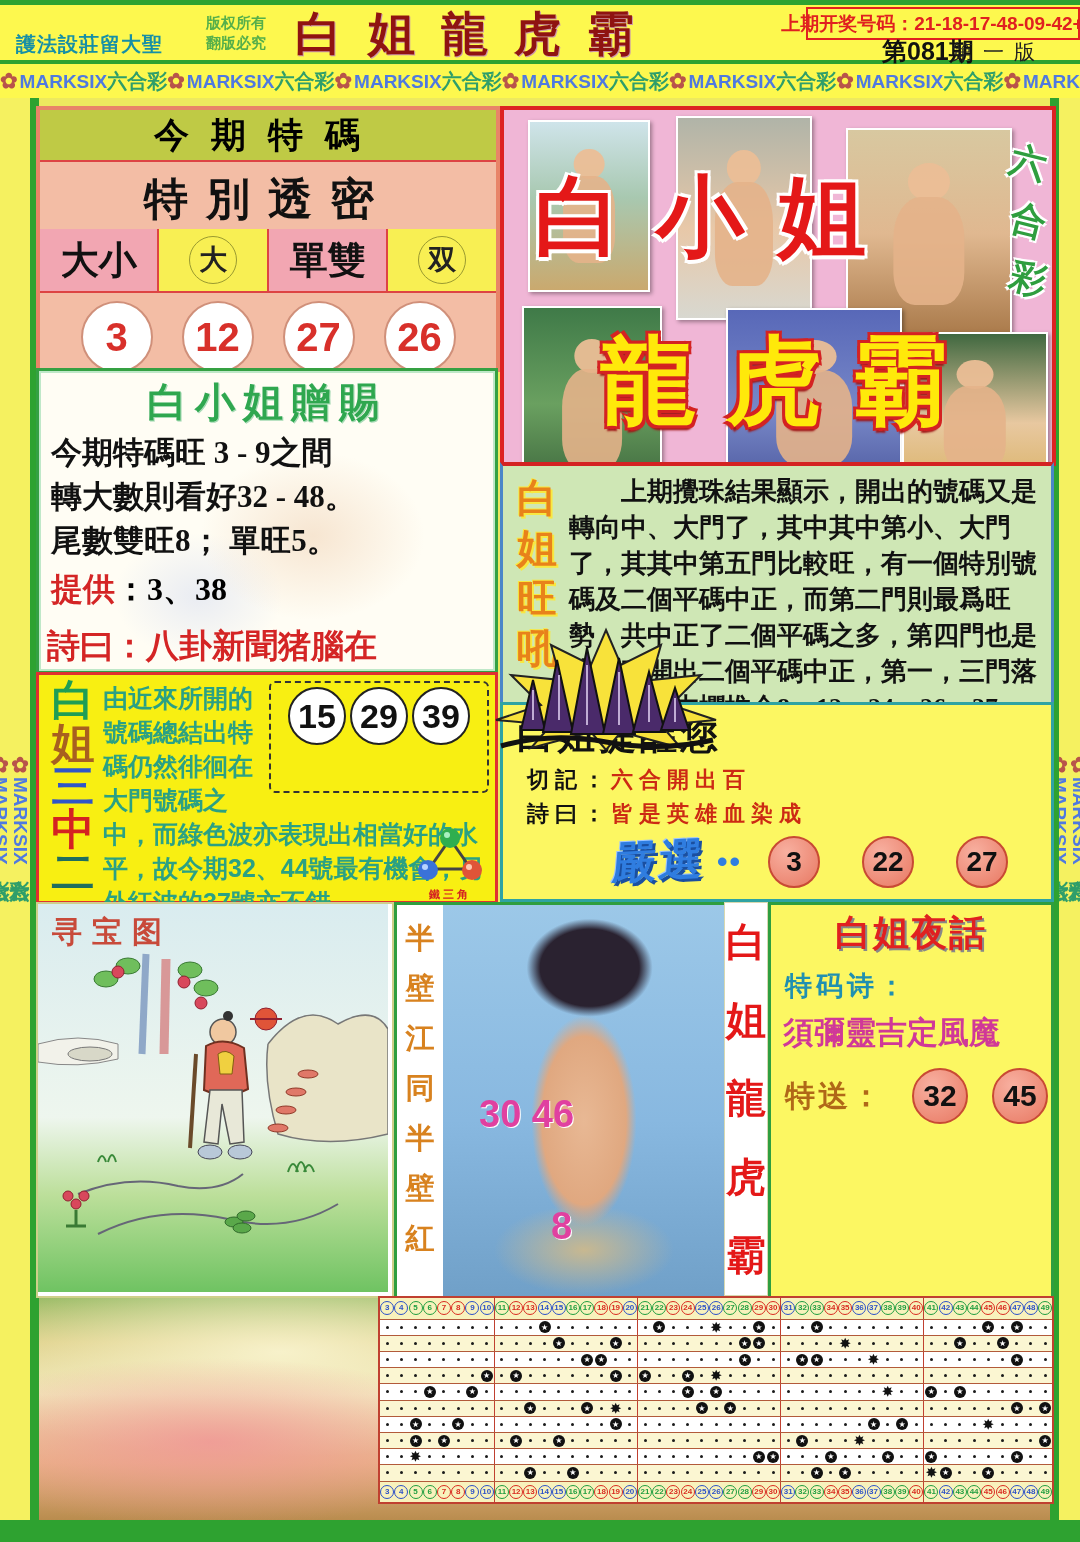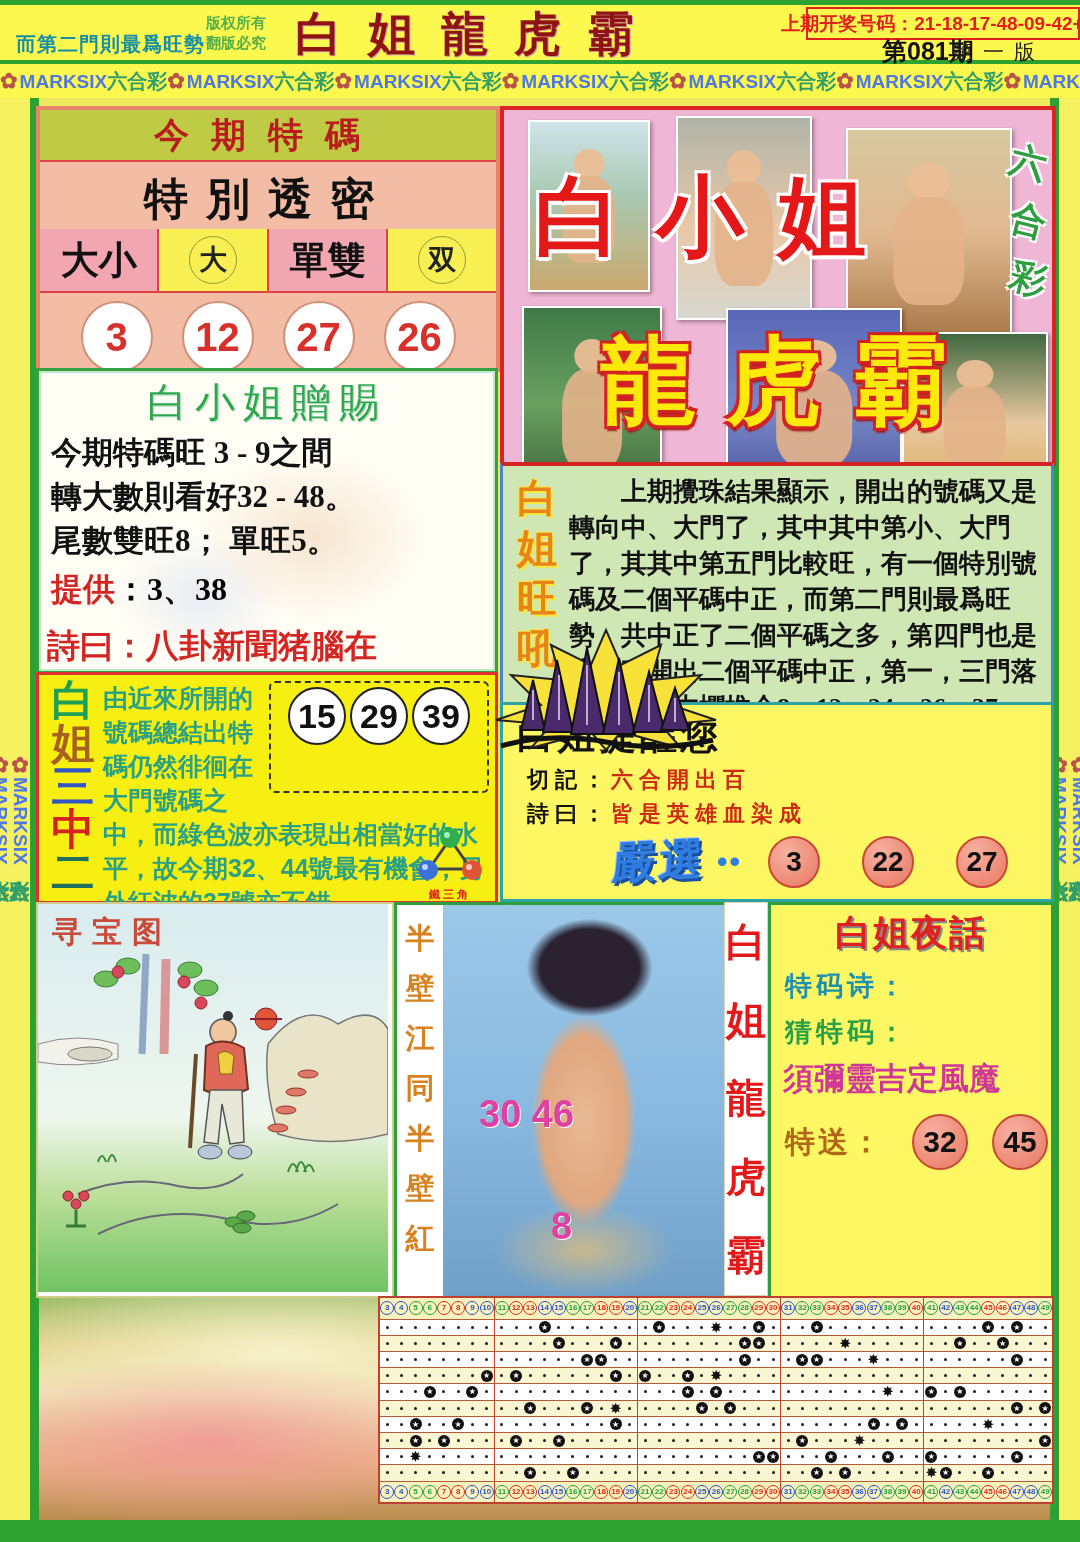--- a/index.html
+++ b/index.html
@@ -30,37 +30,37 @@
   
   #contentbg{left:30px;top:98px;width:1020px;height:1194px;background:#ede95f;}
   #bottom零{left:30px;top:1292px;width:1020px;height:228px;
      background:
        radial-gradient(ellipse 420px 120px at 180px 150px, rgba(240,150,150,.85), rgba(240,150,150,0) 70%),
        radial-gradient(ellipse 500px 140px at 250px 60px, rgba(250,245,210,.9), rgba(250,245,210,0) 75%),
        linear-gradient(180deg,#7fae4e 0%,#d8c878 22%,#efe6b4 45%,#e8b684 75%,#b98c4e 100%);}
   
   #specialbox{left:36px;top:106px;width:456px;height:258px;border:4px solid #e88468;background:#f3bda5;}
   #special-title{height:50px;background:#bfca45;border-bottom:2px solid #d44;display:flex;align-items:center;justify-content:center;
-      font-size:35px;font-weight:bold;color:#b91c1c;letter-spacing:22px;font-family:"Liberation Serif",serif;}
+      font-size:35px;font-weight:bold;color:#000000;letter-spacing:22px;font-family:"Liberation Serif",serif;}
   #special-row{height:62px;display:flex;border-bottom:2px solid #d44;}
   .sp-cell{display:flex;align-items:center;justify-content:center;font-weight:bold;}
   .sp-label{width:118px;background:#f2a6b2;font-size:38px;color:#111;border-right:2px solid #d44;}
   .sp-val{width:108px;background:#f8ef53;border-right:2px solid #d44;}
   .sp-val:last-child{border-right:none;}
   .sp-circle{width:46px;height:46px;border:1.5px solid #9a9a30;border-radius:50%;display:flex;align-items:center;justify-content:center;
       font-size:28px;color:#222;font-family:"Liberation Serif",serif;}
   #special-sub{margin-top:8px;text-align:center;font-size:44px;font-weight:bold;color:#111;letter-spacing:18px;font-family:"Liberation Serif",serif;}
   #special-circles{display:flex;justify-content:space-around;padding:8px 26px 0 26px;}
   .white-ball{width:68px;height:68px;background:#fff;border:2px solid #d0907a;border-radius:50%;
       display:flex;align-items:center;justify-content:center;font-size:40px;font-weight:bold;color:#d8302a;}
   
   #giftbox{left:36px;top:368px;width:456px;height:300px;background:#fffdf4;border:3px solid #35a143;box-shadow:inset 0 0 0 2px #bfe8c8;
       background-image:radial-gradient(ellipse 160px 120px at 60% 55%, rgba(240,210,180,.55), rgba(240,210,180,0) 70%),
                        radial-gradient(ellipse 120px 90px at 35% 75%, rgba(200,210,240,.4), rgba(200,210,240,0) 70%);}
-  #gift-title{text-align:center;margin-top:4px;font-size:40px;font-weight:normal;color:#2fa74f;letter-spacing:8px;
+  #gift-title{text-align:center;margin-top:4px;font-size:40px;font-weight:bold;color:#2fa74f;letter-spacing:8px;
       text-shadow:0 0 1px #fff,1px 1px 0 #9fd8af;}
   .gift-line{margin:2px 10px 0 12px;font-size:31px;font-weight:bold;color:#111;font-family:"Liberation Serif",serif;white-space:nowrap;}
   .gift-provide{margin:6px 10px 10px 12px;font-size:32px;font-weight:bold;font-family:"Liberation Serif",serif;}
   .red-label{color:#d42525;}
   .gift-poem{margin:12px 6px 0 8px;font-size:33px;font-weight:bold;color:#d42525;font-family:Liberation Sans, sans-serif;white-space:nowrap;}
   
   #threebox{left:36px;top:672px;width:456px;height:226px;background:#f8ef12;border:3px solid #e03030;}
   .vtitle{display:flex;flex-direction:column;align-items:center;font-family:"Liberation Serif",serif;font-weight:bold;}
   #three-vtitle{position:absolute;left:6px;top:4px;width:56px;font-size:43px;line-height:43px;}
   #three-body{position:absolute;left:64px;top:6px;right:6px;bottom:4px;font-size:25px;line-height:34px;font-weight:bold;color:#2ba183;}
@@ -153,21 +153,21 @@
   .g-dot{width:3px;height:3px;border-radius:50%;background:#1a1a1a;}
   .g-star{width:12px;height:12px;border-radius:50%;background:#111;color:#fff;font-size:8px;display:flex;align-items:center;justify-content:center;}
   .g-burst{color:#111;font-size:13px;font-weight:bold;}
 </style>
 </head>
 <body>
 
 <div id="page">
 
   <div id="header" class="abs">
-    <div id="notice" class="abs">而第二門則最爲旺勢</div>
+    <div id="notice" class="abs">護法設莊留大聖</div>
     <div id="copy" class="abs">
       <div>版权所有</div>
       <div>翻版必究</div>
     </div>
     <div id="masthead" class="abs">白姐龍虎霸</div>
     <div id="drawbox" class="abs">
       <span id="drawnums">上期开奖号码：21-18-17-48-09-42+03</span>
     </div>
     <div id="issue" class="abs">第081期</div>
     <div id="edition" class="abs">第一版</div>
@@ -436,21 +436,20 @@
         <span>姐</span>
         <span>龍</span>
         <span>虎</span>
         <span>霸</span>
       </div>
   </div>
 
   <div id="nightbox" class="abs">
     <div id="night-title">白姐夜話</div>
     <div class="night-label" id="night-l1">特码诗：</div>
-    <div class="night-label" id="night-l2">猜特码：</div>
     <div id="night-p2">須彌靈吉定風魔</div>
     <div id="night-foot">
       <span id="night-send">特送：</span>
       <span style="display:flex;gap:24px;">
           <span class="salmon-ball big">32</span>
           <span class="salmon-ball big">45</span>
         </span>
     </div>
   </div>
 

